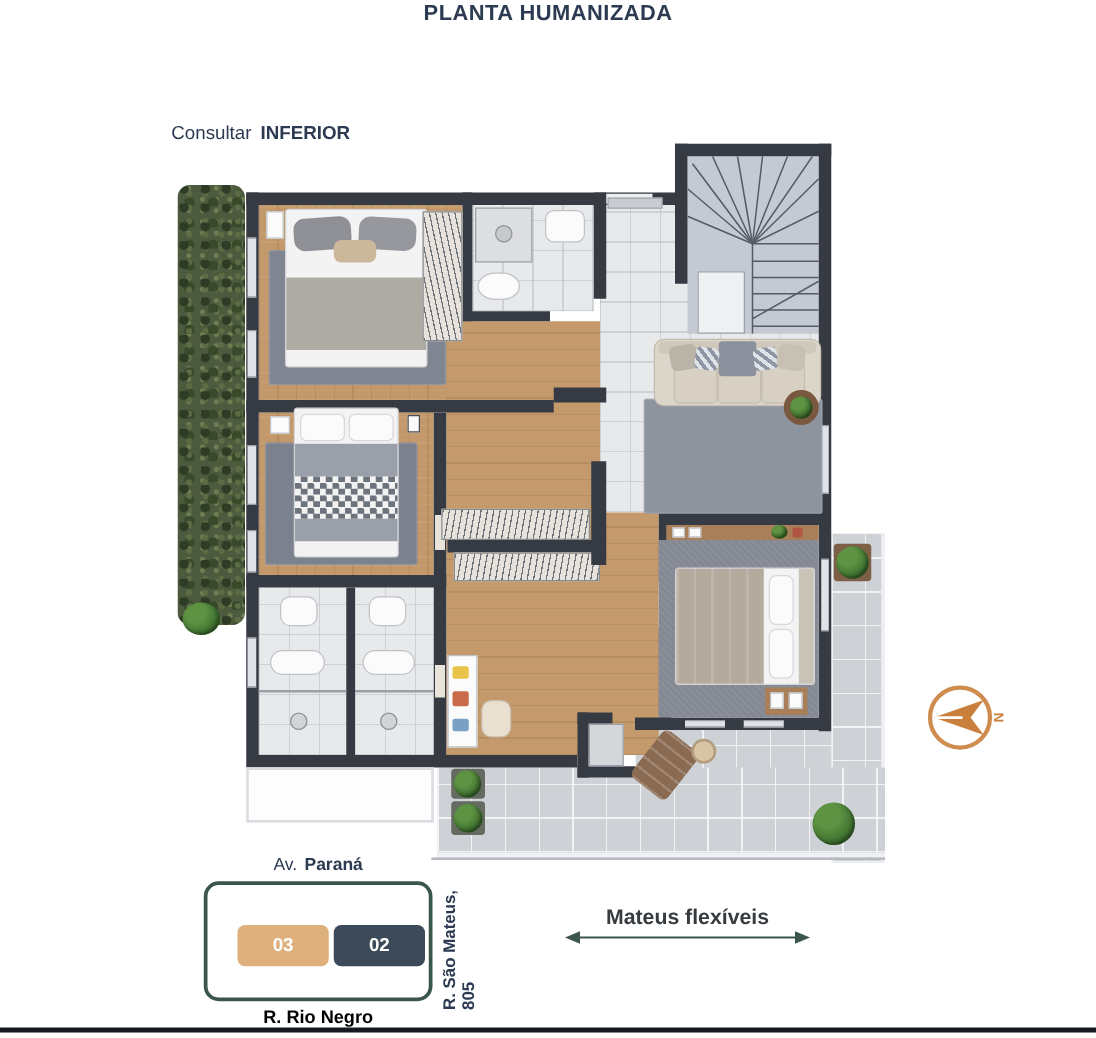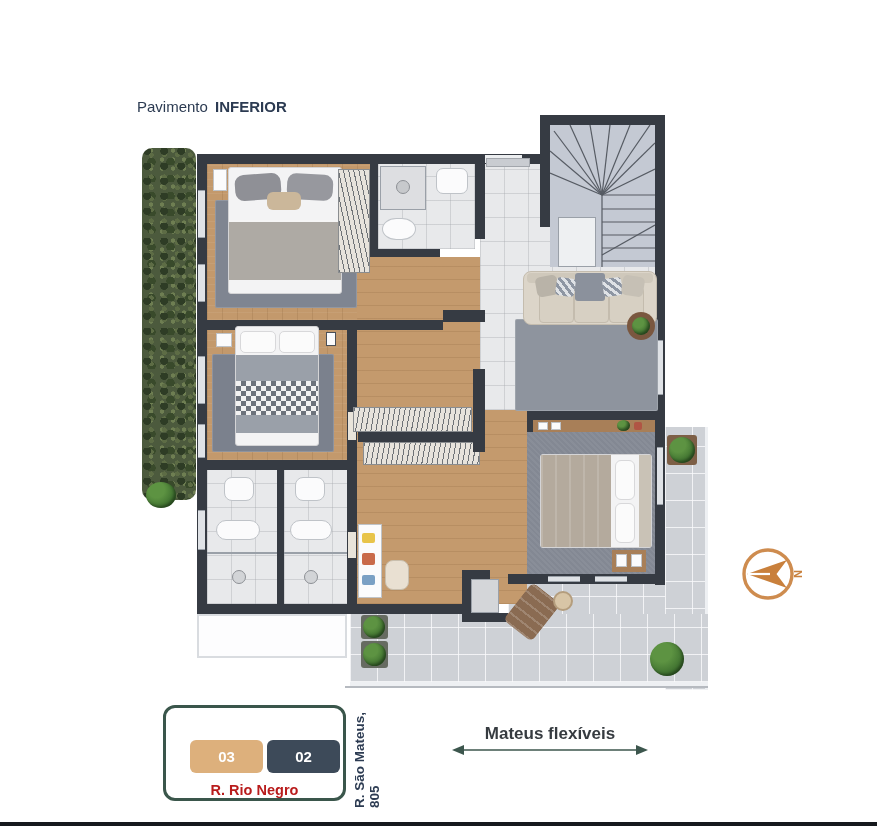--- a/index.html
+++ b/index.html
@@ -26,23 +26,24 @@
   .flex{display:flex;align-items:center;justify-content:center;}
   .unit{border-radius:6px;color:#fff;font-weight:bold;font-size:15px;}
   .vtext{writing-mode:vertical-rl;transform:rotate(180deg);}
   .wm{font-weight:bold;letter-spacing:1px;color:rgba(130,133,133,.42);font-size:46px;line-height:1;pointer-events:none;}
 </style>
 </head>
 <body>
 
 <div id="canvas">
 
+  <div class="a b center" style="left:0;top:33;width:877px;font-size:17.5px;letter-spacing:.4px;color:#2c3b52;">PLANTA HUMANIZADA</div>
 
   <div class="a" style="left:137px;top:98px;font-size:15px;color:#2c3b52;">
-    <span>Pavimento</span>
+    <span>Consultar</span>
     <span class="b" style="margin-left:3px;">INFERIOR</span>
   </div>
 
   <div class="a" style="left:140px;top:112px;width:568px;height:578px;">
 
     <div class="a terr" style="left:525px;top:315px;width:43px;height:263px;border-right:3px solid #eef0f3;box-sizing:border-box;"></div>
     <div class="a terr" style="left:368px;top:472px;width:157px;height:40px;"></div>
     <div class="a terr" style="left:210px;top:502px;width:358px;height:72px;border-bottom:4px solid #eef0f3;box-sizing:border-box;"></div>
     <div class="a" style="left:205px;top:574px;width:363px;height:2px;background:#b6bac0;"></div>
 
@@ -216,28 +217,32 @@
 
   <div class="a" style="left:740px;top:546px;width:70px;height:58px;">
     <svg width="58" height="58" viewBox="0 0 58 58" style="position:absolute;left:0;top:0;">
       <circle cx="28" cy="28" r="24" fill="none" stroke="#c9803c" stroke-width="3.4" opacity=".9"></circle>
       <path d="M7 28 L47 14 L36.5 28 L47 42 Z" fill="#c9803c"></path>
       <line x1="8" y1="28" x2="30" y2="28" stroke="#ffffff" stroke-width="2.2"></line>
     </svg>
     <span class="a b" style="left:54px;top:22px;font-size:11px;color:#c9803c;transform:rotate(90deg);">N</span>
   </div>
 
+  <div class="a center" style="left:163px;top:683px;width:183px;font-size:14px;color:#2c3b52;">
+    <span>Av.</span>
+    <span class="b" style="margin-left:2px;">Paraná</span>
+  </div>
   <div class="a" style="left:163px;top:705px;width:183px;height:96px;background:#fff;border:3px solid #3a564b;border-radius:12px;box-sizing:border-box;"></div>
   <div class="a unit flex" style="left:190px;top:740px;width:73px;height:33px;background:#ddb07c;">
     <span>03</span>
   </div>
   <div class="a unit flex" style="left:267px;top:740px;width:73px;height:33px;background:#3d4a59;">
     <span>02</span>
   </div>
-  <div class="a center b" style="left:163px;top:782px;width:183px;font-size:14.5px;color:#b91c1c;">R. Rio Negro</div>
+  <div class="a center b" style="left:163px;top:806px;width:183px;font-size:14.5px;color:#000000;">R. Rio Negro</div>
   <div class="a vtext b" style="left:352px;top:693px;height:115px;font-size:13.5px;color:#2c3b52;">R. São Mateus, 805</div>
 
   <div class="a center" style="left:440px;top:724px;width:220px;font-size:17px;font-weight:600;color:#363b40;">Mateus flexíveis</div>
   <div class="a" style="left:450px;top:743px;width:200px;height:14px;">
     <svg width="200" height="14">
       <line x1="12" y1="7" x2="188" y2="7" stroke="#3c564d" stroke-width="1.6"></line>
       <path d="M2 7 L14 2 L14 12 Z" fill="#3c564d"></path>
       <path d="M198 7 L186 2 L186 12 Z" fill="#3c564d"></path>
     </svg>
   </div>

